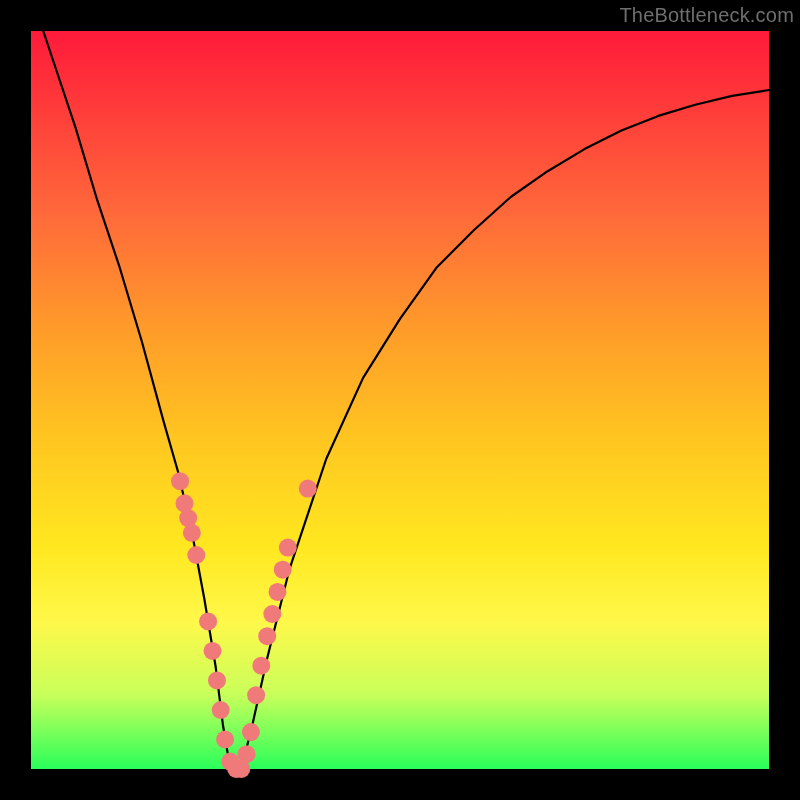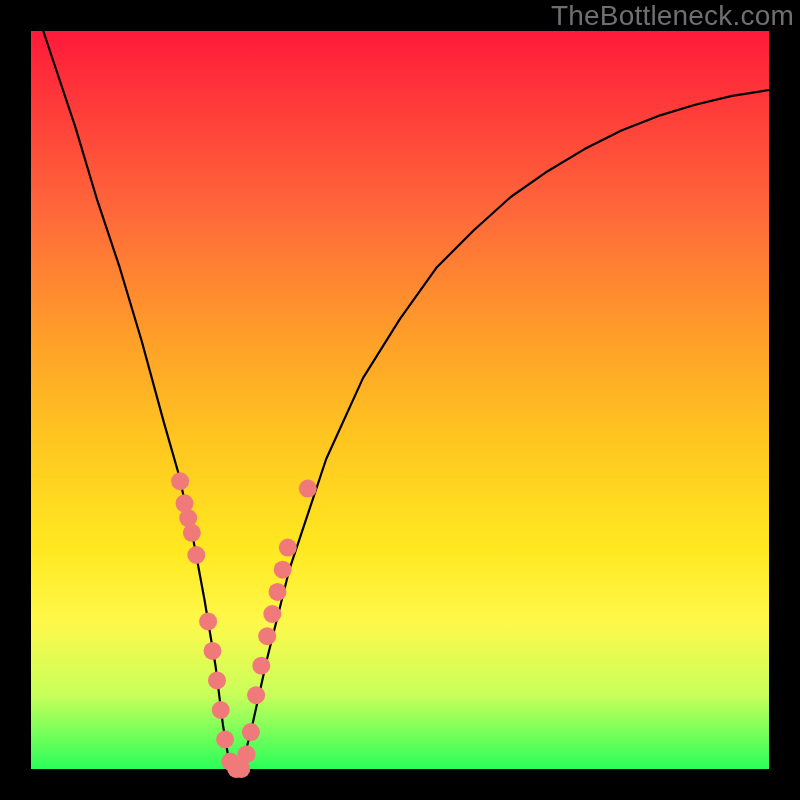--- a/index.html
+++ b/index.html
@@ -28,21 +28,21 @@
       #c8ff5a 90%,
       #2aff5a 100%);
   }
   .watermark {
     position: absolute;
     top: 0px;
     right: 6px;
     height: 31px;
     line-height: 31px;
     color: #6f6f6f;
-    font-size: 28px;
+    font-size: 20px;
     font-weight: 500;
     letter-spacing: 0.2px;
     user-select: none;
   }
   svg {
     position: absolute;
     left: 0;
     top: 0;
   }
 </style>

